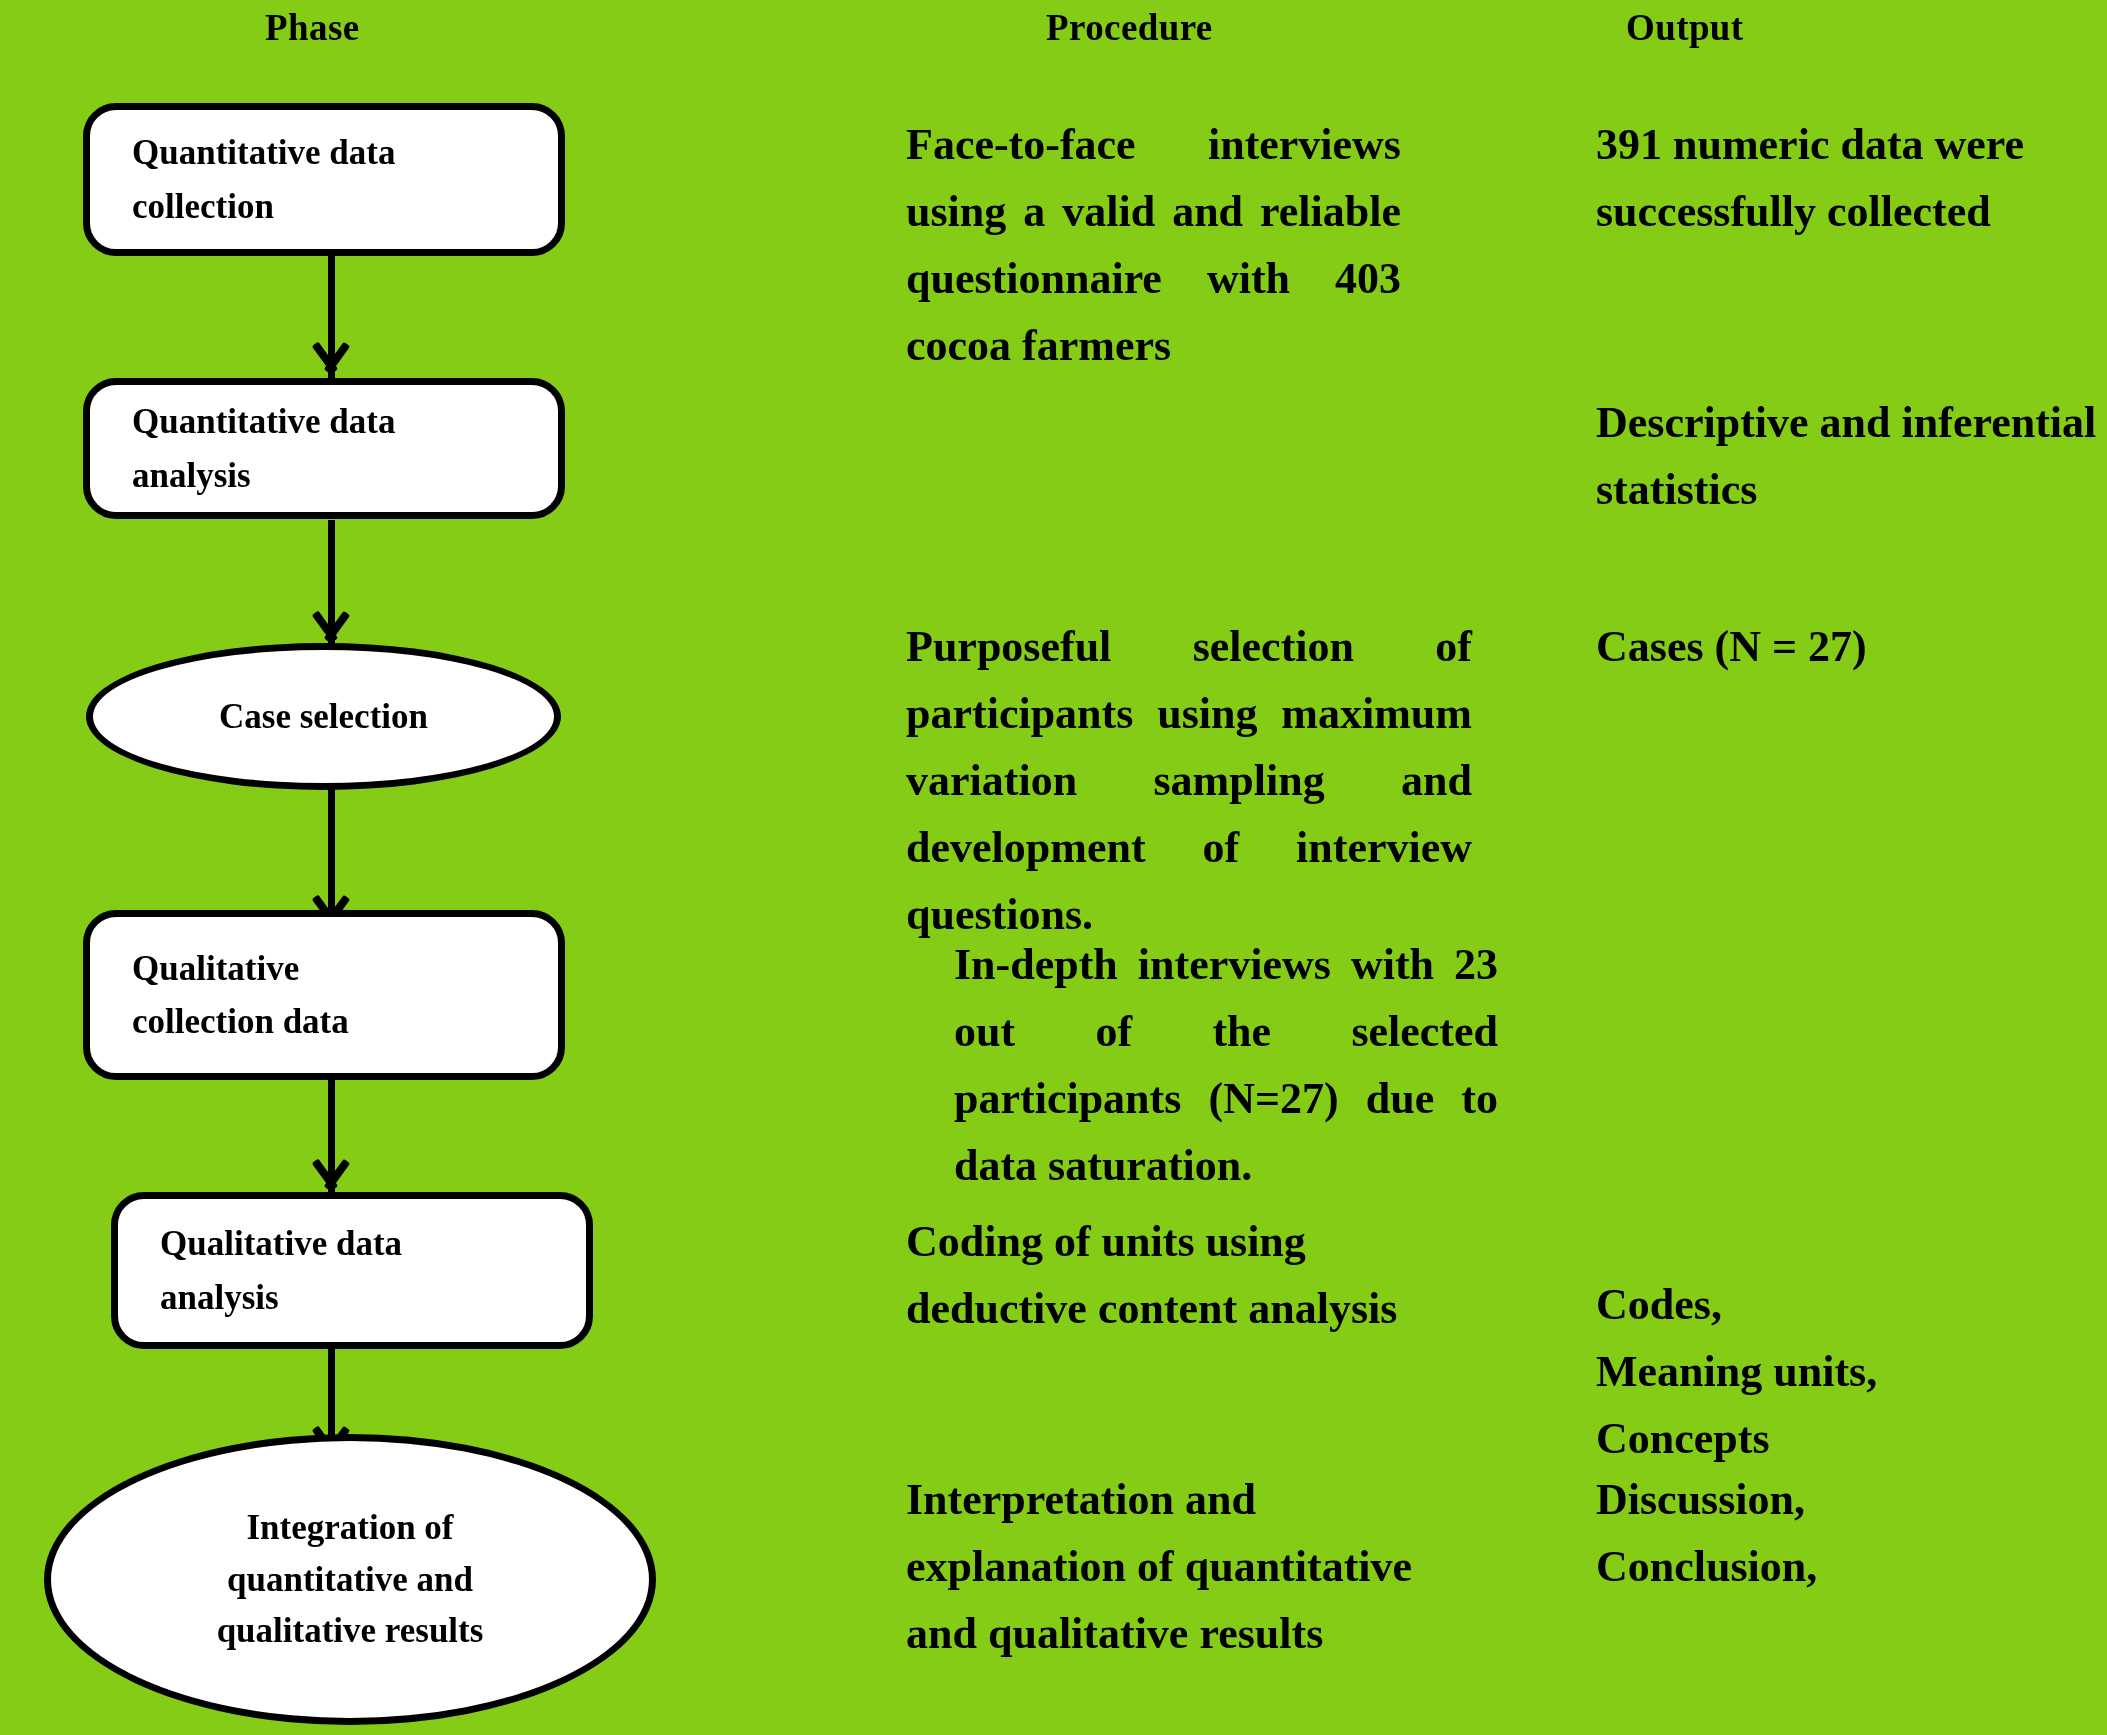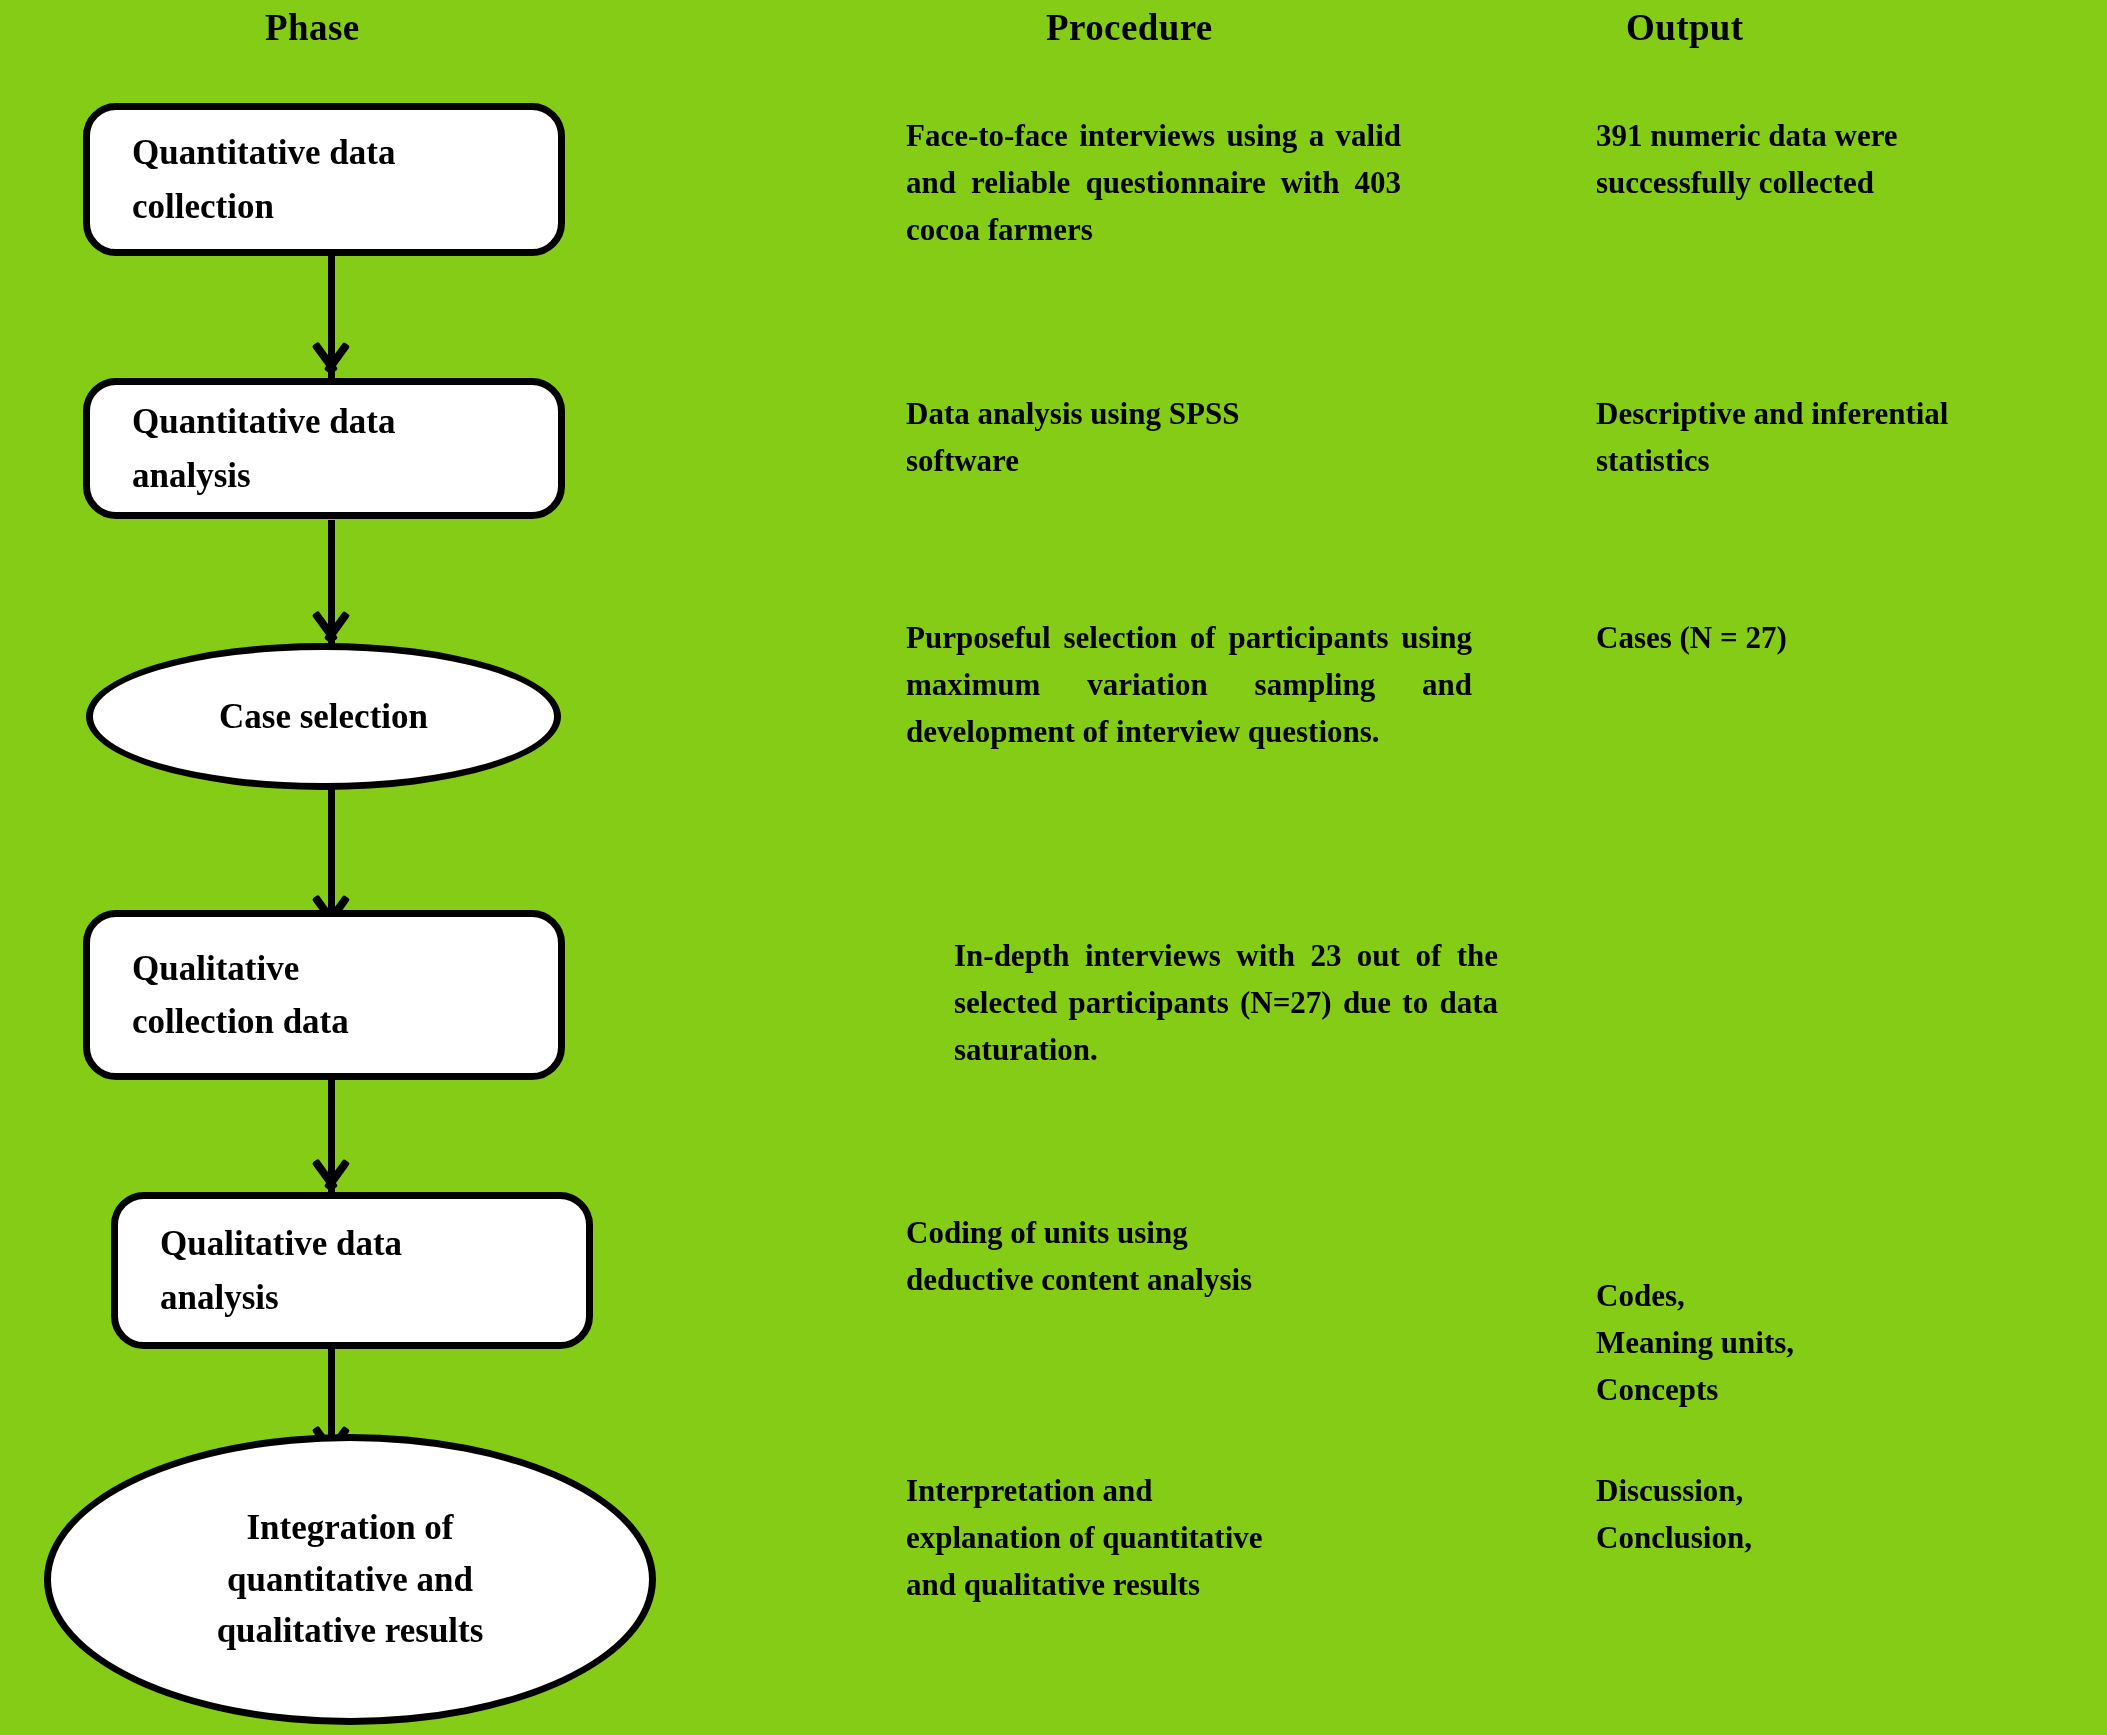--- a/index.html
+++ b/index.html
@@ -99,21 +99,21 @@
   .arrow .head::after {
     right: 2.1px;
     transform-origin: top center;
     transform: rotate(36deg);
   }
 
   
   .textblock {
     position: absolute;
     font-weight: bold;
-    font-size: 31px;
+    font-size: 44px;
     line-height: 1.52;
   }
   .textblock.justified {
     text-align: justify;
     text-align-last: left;
   }
   .textblock.plain {
     text-align: left;
   }
   .tb-line { display: block; white-space: pre-wrap; }
@@ -189,24 +189,20 @@
   <div class="node ellipse" style="left:44px; top:1434px; width:612px; height:291px;">
     <div class="node-label">
       <span class="tb-line">Integration of</span>
       <span class="tb-line">quantitative and</span>
       <span class="tb-line">qualitative results</span>
     </div>
   </div>
 
   <div class="textblock justified" style="left:906px; top:112px; width:495px;">Face-to-face interviews using a valid and reliable questionnaire with 403 cocoa farmers</div>
 
-  <div class="textblock plain" style="left:906px; top:390px; width:509px;">
-    <span class="tb-line">Data analysis using SPSS</span>
-    <span class="tb-line">software</span>
-  </div>
 
   <div class="textblock justified" style="left:906px; top:614px; width:566px;">Purposeful selection of participants using maximum variation sampling and development of interview questions.</div>
 
   <div class="textblock justified" style="left:954px; top:932px; width:544px;">In-depth interviews with 23 out of the selected participants (N=27) due to data saturation.</div>
 
   <div class="textblock plain" style="left:906px; top:1209px; width:566px;">
     <span class="tb-line">Coding of units using</span>
     <span class="tb-line">deductive content analysis</span>
   </div>
 

